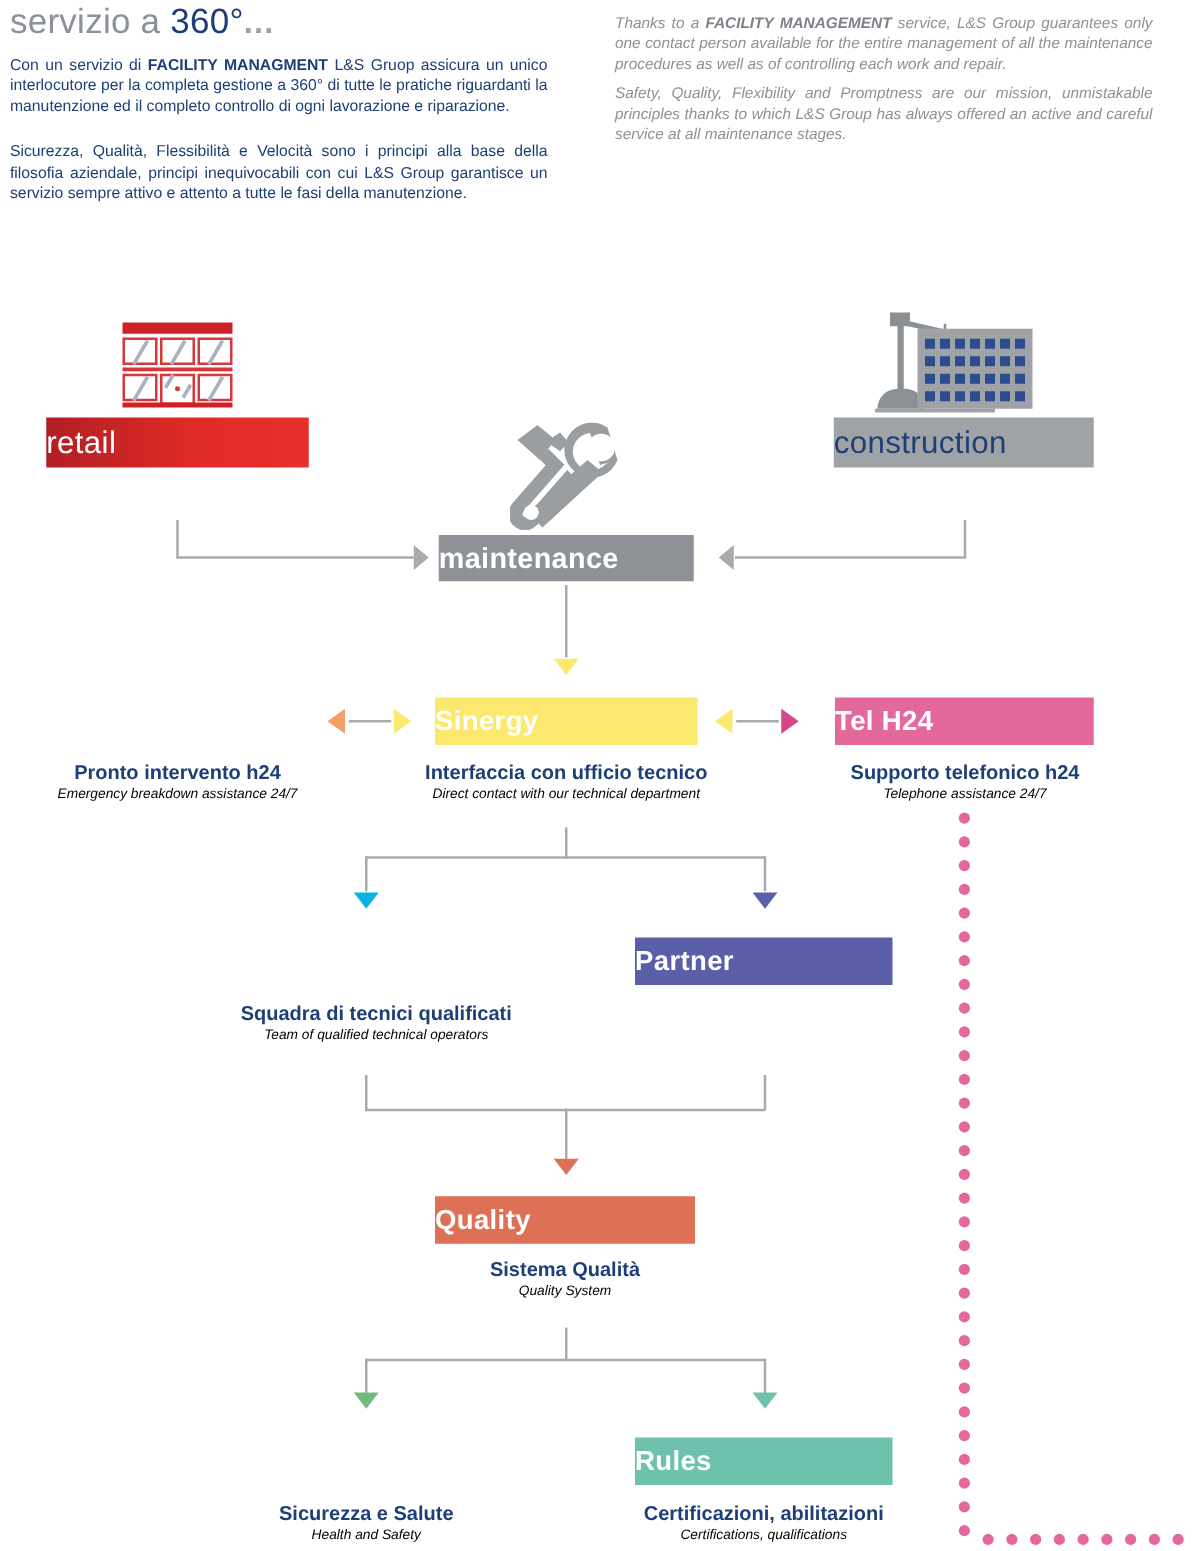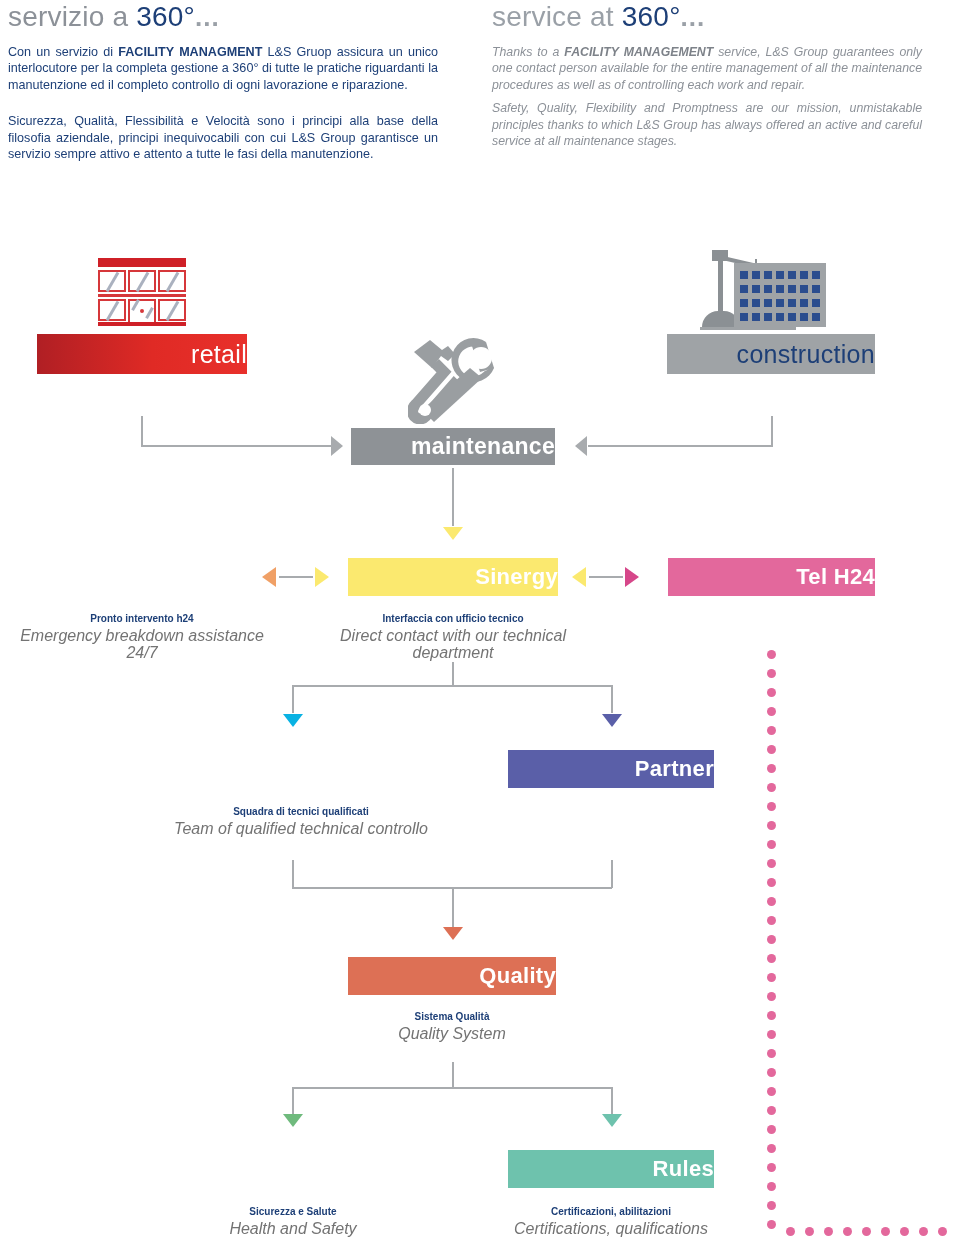--- a/index.html
+++ b/index.html
@@ -57,21 +57,21 @@
   }
   .para-en b { font-weight: 700; font-style: italic; color: #7d8289; }
   .para.p2 { margin-top: 20px; }
   .para-en.p2 { margin-top: 7px; }
 
   
   .box {
     position: absolute;
     display: flex;
     align-items: center;
-    justify-content: flex-end;
+    justify-content: flex-start;
     color: #ffffff;
     font-weight: 700;
     letter-spacing: 0.3px;
   }
   .box.retail {
     left: 37px; top: 334px; width: 210px; height: 40px;
     background: linear-gradient(90deg,#b01f24 0%, #e02a25 55%, #e8302b 100%);
     font-size: 25px; font-weight: 400;
   }
   .box.construction {
@@ -114,24 +114,24 @@
     background: #6fba7d; font-size: 22px;
   }
   .box.rules {
     left: 508px; top: 1150px; width: 206px; height: 38px;
     background: #6ec2ad; font-size: 22px;
   }
 
   
   .caption { position: absolute; text-align: center; width: 260px; }
   .caption .it {
-    font-size: 10px; color: #1d3f77; font-weight: 600; line-height: 17px;
+    font-size: 16px; color: #1d3f77; font-weight: 600; line-height: 17px;
   }
   .caption .en {
-    font-size: 16px; color: #737373; font-style: italic; line-height: 17px;
+    font-size: 11px; color: #000000; font-style: italic; line-height: 17px;
   }
 
   
   .line { position: absolute; background: #a8abae; }
   .vline { width: 1.6px; }
   .hline { height: 1.6px; }
 
   
   .tri { position: absolute; width: 0; height: 0; }
   .tri-down  { border-left: 10px solid transparent; border-right: 10px solid transparent; }
@@ -188,23 +188,20 @@
     <div class="title">
       <span>servizio a </span><span class="deg">360°</span><span class="dots">...</span>
     </div>
     <p class="para">
       <span>Con un servizio di </span><b>FACILITY MANAGMENT</b><span> L&amp;S Gruop assicura un unico interlocutore per la completa gestione a 360° di tutte le pratiche riguardanti la manutenzione ed il completo controllo di ogni lavorazione e riparazione.</span>
     </p>
     <p class="para p2">Sicurezza, Qualità, Flessibilità e Velocità sono i principi alla base della filosofia aziendale, principi inequivocabili con cui L&amp;S Group garantisce un servizio sempre attivo e attento a tutte le fasi della manutenzione.</p>
   </div>
 
   <div class="col-en">
-    <div class="title title-en">
-      <span>service at </span><span class="deg">360°</span><span class="dots">...</span>
-    </div>
     <p class="para-en">
       <span>Thanks to a </span><b>FACILITY MANAGEMENT</b><span> service, L&amp;S Group guarantees only one contact person available for the entire management of all the maintenance procedures as well as of controlling each work and repair.</span>
     </p>
     <p class="para-en p2">Safety, Quality, Flexibility and Promptness are our mission, unmistakable principles thanks to which L&amp;S Group has always offered an active and careful service at all maintenance stages.</p>
   </div>
 
   <div class="shop">
     <div class="awning"></div>
 
     <div class="fr" style="left:0px;  top:12px; width:28px; height:22px;">
@@ -329,35 +326,39 @@
   <div class="tri tri-right" style="left:625px; top:567px; border-left:14px solid #d6478a;"></div>
 
   <div class="caption" style="left:12px; top:610px;">
     <div class="it">Pronto intervento h24</div>
     <div class="en">Emergency breakdown assistance 24/7</div>
   </div>
   <div class="caption" style="left:323px; top:610px;">
     <div class="it">Interfaccia con ufficio tecnico</div>
     <div class="en">Direct contact with our technical department</div>
   </div>
+  <div class="caption" style="left:642px; top:610px;">
+    <div class="it">Supporto telefonico h24</div>
+    <div class="en">Telephone assistance 24/7</div>
+  </div>
 
   <div class="line vline" style="left:452px; top:662px; height:24px;"></div>
   <div class="line hline" style="left:292px; top:685px; width:320px;"></div>
   <div class="line vline" style="left:292px; top:685px; height:28px;"></div>
   <div class="line vline" style="left:611px; top:685px; height:28px;"></div>
   <div class="tri tri-down" style="left:283px; top:714px; border-top:13px solid #09b2e3;"></div>
   <div class="tri tri-down" style="left:602px; top:714px; border-top:13px solid #5a5fa8;"></div>
 
   <div class="box partner">
     <span>Partner</span>
   </div>
 
   <div class="caption" style="left:171px; top:803px;">
     <div class="it">Squadra di tecnici qualificati</div>
-    <div class="en">Team of qualified technical controllo</div>
+    <div class="en">Team of qualified technical operators</div>
   </div>
 
   <div class="line vline" style="left:292px; top:860px; height:28px;"></div>
   <div class="line vline" style="left:611px; top:860px; height:28px;"></div>
   <div class="line hline" style="left:292px; top:887px; width:320px;"></div>
   <div class="line vline" style="left:452px; top:887px; height:40px;"></div>
   <div class="tri tri-down" style="left:443px; top:927px; border-top:13px solid #dd7055;"></div>
 
   <div class="box quality">
     <span>Quality</span>

